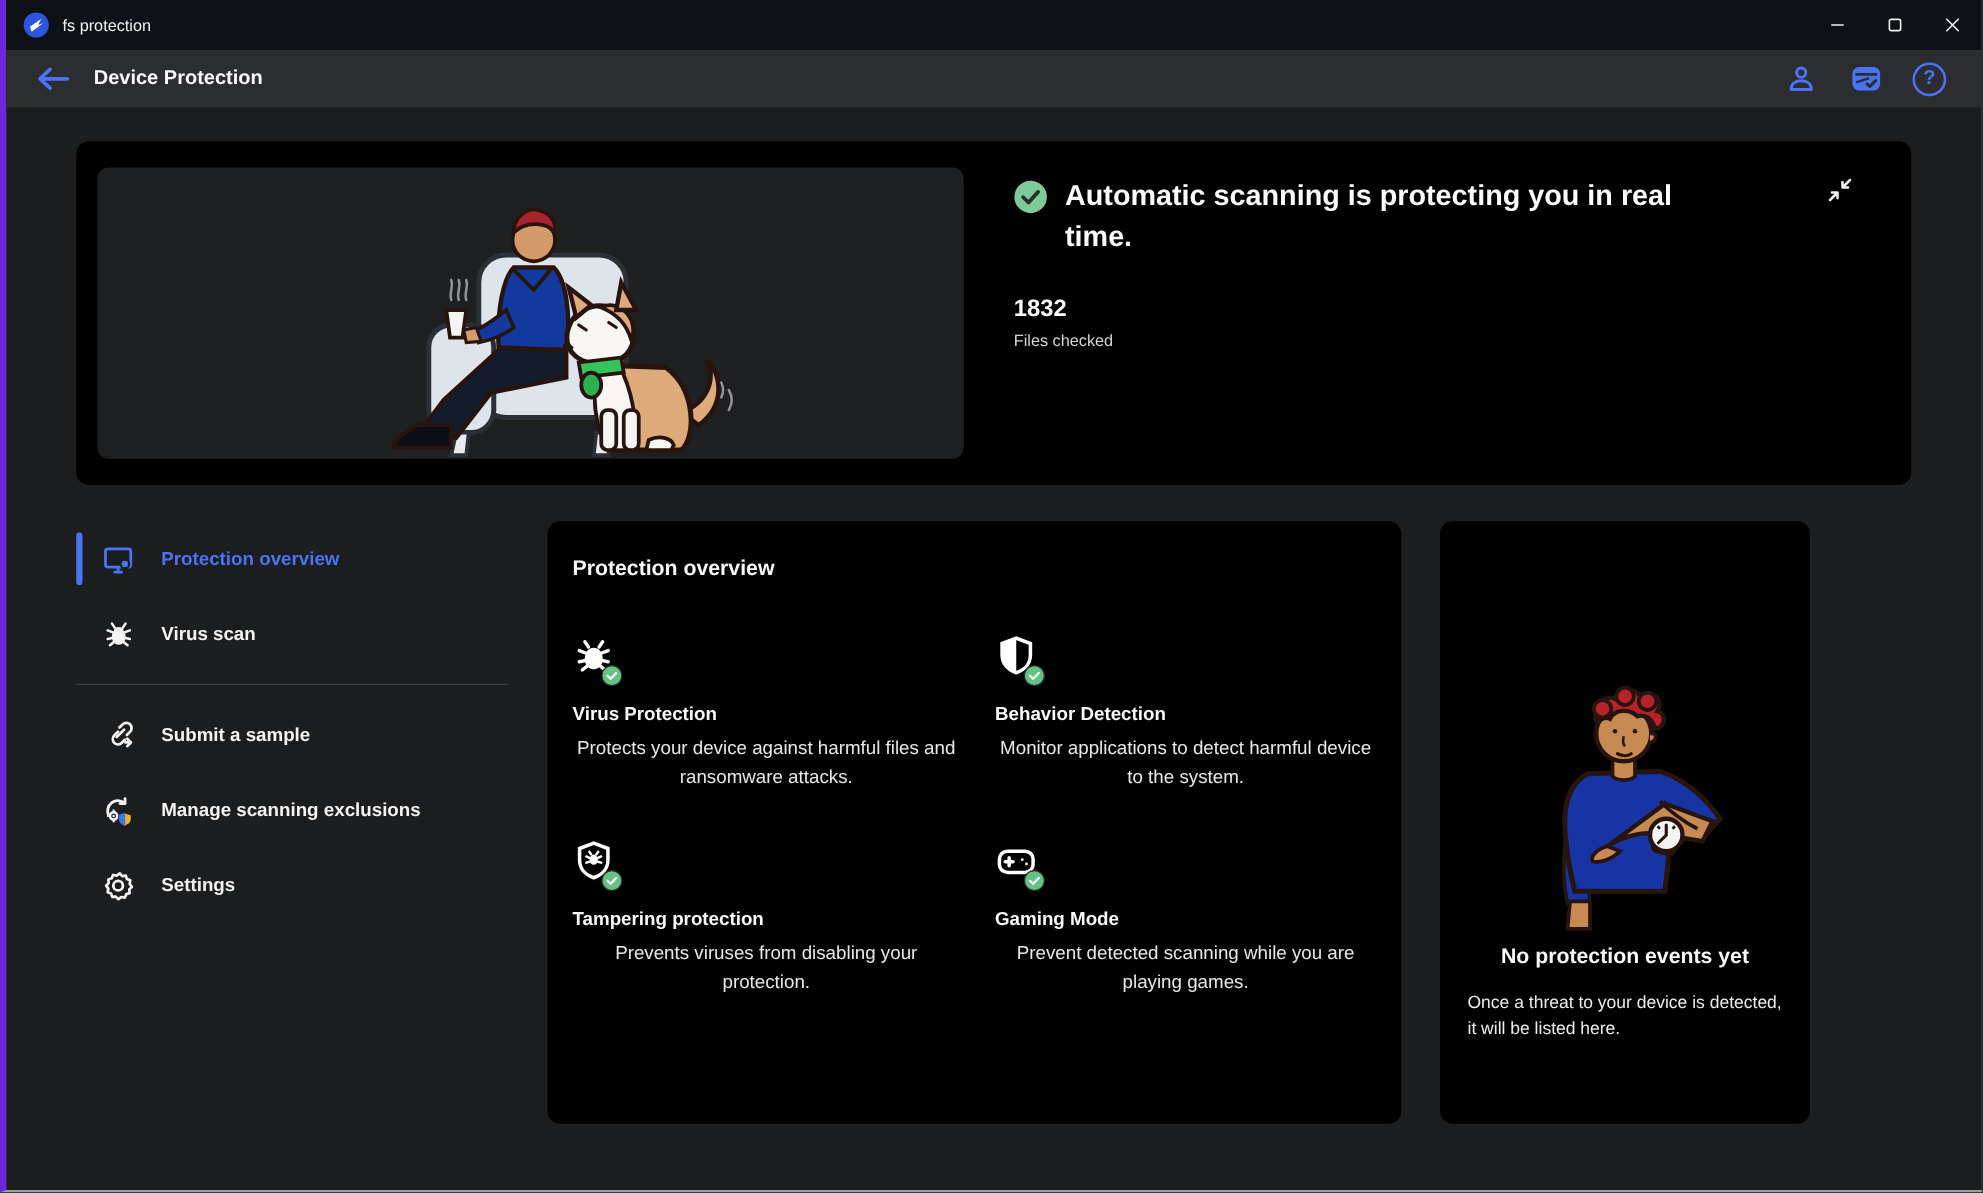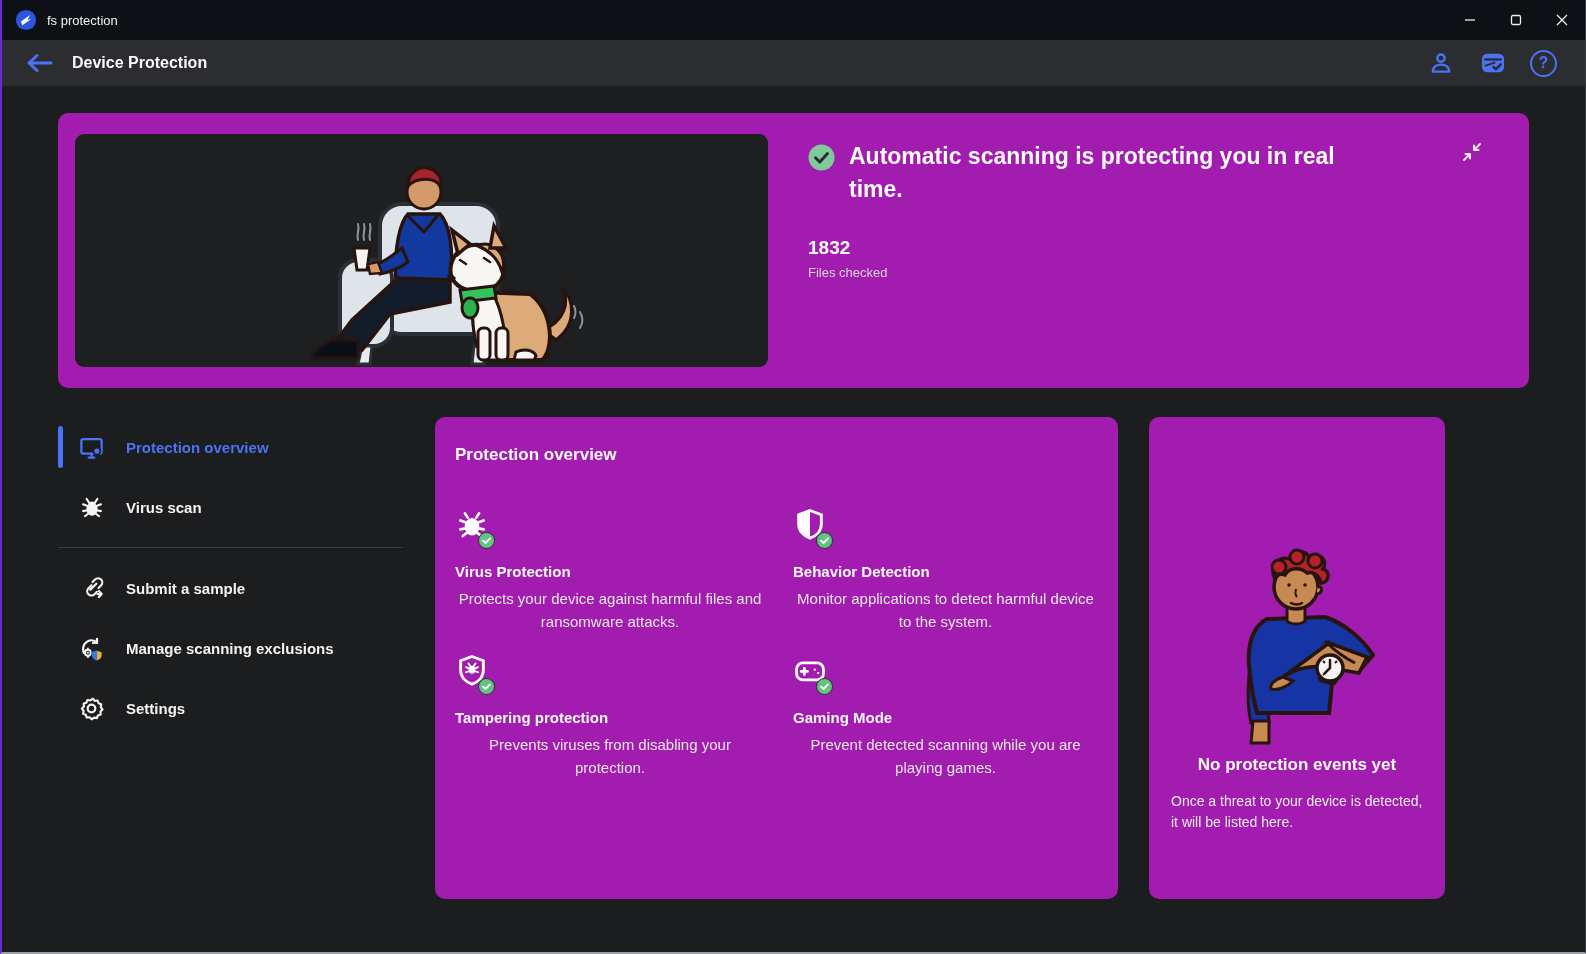--- a/index.html
+++ b/index.html
@@ -6,21 +6,21 @@
   html,body { width:1586px; height:954px; }
   body {
     font-family:"Liberation Sans", sans-serif;
     background:#1c1d1f;
     color:#f1f1f1;
     overflow:hidden;
   }
   .window {
     width:1586px; height:954px;
     display:flex; flex-direction:column;
-    border-left:2px solid #6d28d9;
+    border-left:5px solid #6d28d9;
     border-right:1px solid #3a3d42;
     border-bottom:2px solid #9aa0a6;
     background:#1c1d1f;
   }
   
   .titlebar {
     height:40px; flex:none;
     background:#0d1015;
     display:flex; align-items:center;
   }
@@ -41,21 +41,21 @@
     display:flex; align-items:center;
     padding:0 28px 0 20px;
   }
   .back-btn { background:none; border:none; cursor:pointer; width:34px; height:34px; display:flex; align-items:center; justify-content:center; }
   .header-title { font-size:16px; font-weight:bold; color:#fafafa; margin-left:16px; }
   .header-icons { margin-left:auto; display:flex; align-items:center; gap:22px; }
   .hicon { width:30px; height:30px; background:none; border:none; cursor:pointer; display:flex; align-items:center; justify-content:center; }
   
   .main { flex:1; padding:27px 56px 0 56px; }
   .card {
-    background:#a21caf; border-radius:10px;
+    background:#000000; border-radius:10px;
   }
   
   .hero { height:275px; display:flex; position:relative; }
   .hero-illustration {
     width:693px; height:233px; margin:21px 0 0 17px; flex:none;
     background:#1e1f21; border-radius:9px;
     display:flex; align-items:flex-end; justify-content:center; overflow:hidden;
   }
   .hero-status { padding:27px 0 0 40px; }
   .status-line { display:flex; align-items:flex-start; gap:14px; }
@@ -81,21 +81,21 @@
     border-radius:3px; background:transparent;
   }
   .side-item.active { color:#4a74f5; }
   .side-item.active .bar { background:#4a74f5; }
   .side-icon { width:27px; height:27px; margin-left:20px; flex:none; display:flex; align-items:center; justify-content:center; }
   .side-label { font-size:15px; font-weight:bold; margin-left:21px; }
   .side-divider { height:1px; background:#3c3d40; margin:10px 0; }
   
   .card-overview { width:683px; height:482px; margin-left:32px; padding:28px 20px 0 20px; }
   .overview-title { font-size:17px; font-weight:bold; color:#fafafa; }
-  .features { display:grid; grid-template-columns:338px 1fr; row-gap:20px; margin-top:42px; }
+  .features { display:grid; grid-template-columns:338px 1fr; row-gap:38px; margin-top:42px; }
   .feature-icon-wrap { position:relative; width:36px; height:40px; }
   .badge { position:absolute; right:-4px; bottom:-2px; width:17px; height:17px; }
   .feature-name { font-size:15px; font-weight:bold; margin-top:16px; color:#fafafa; }
   .feature-desc { font-size:15px; color:#e8e8e8; line-height:1.5; margin-top:8px; max-width:310px;text-align:center; }
   
   .card-events { width:296px; height:482px; margin-left:31px; padding:0 22px; text-align:center; }
   .events-illustration { margin-top:128px; height:200px; display:flex; justify-content:center; }
   .events-title { font-size:17px; font-weight:bold; margin-top:10px; color:#fbfbfb; }
   .events-desc { font-size:14px; color:#ededed; line-height:1.5; margin-top:16px; text-align:left; }
 </style>

